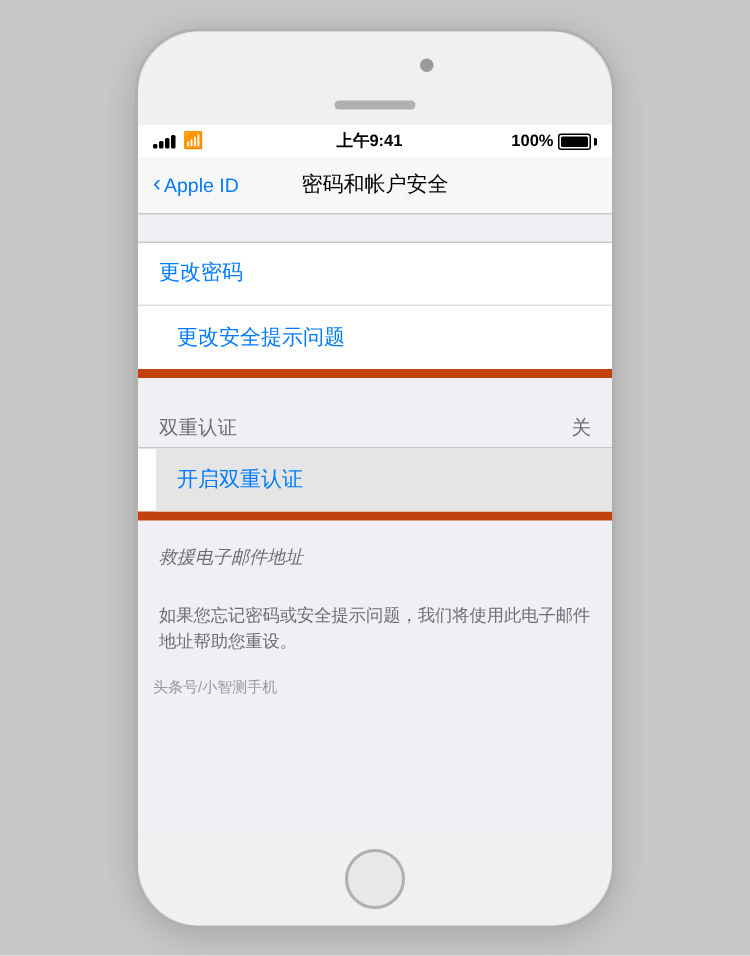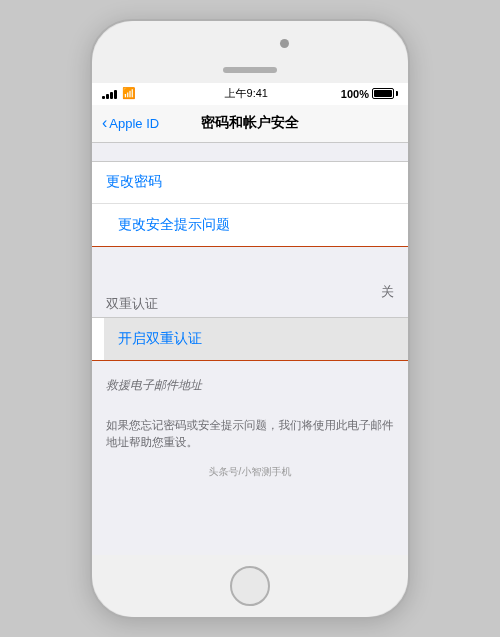--- a/index.html
+++ b/index.html
@@ -102,26 +102,26 @@
       width: 3px;
       background: #000;
       border-radius: 1px;
     }
     .wifi-icon {
       font-size: 11px;
       margin-left: 2px;
     }
     .status-center {
       font-size: 11px;
-      font-weight: 400;
+      font-weight: 700;
       margin-left: 16px;
     }
     .status-right {
       display: flex;
-      align-items: flex-start;
+      align-items: flex-end;
       gap: 3px;
       font-size: 11px;
     }
     .battery-box {
       display: flex;
       align-items: center;
       gap: 2px;
     }
     .battery-outline {
       width: 22px;
@@ -165,40 +165,40 @@
     }
     .back-chevron {
       font-size: 16px;
       margin-right: 2px;
     }
     .nav-title {
       position: absolute;
       left: 50%;
       transform: translateX(-50%);
       font-size: 14px;
-      font-weight: 700;
+      font-weight: 400;
       color: #000;
       white-space: nowrap;
     }
     
     .screen-content {
       flex: 1;
       overflow-y: auto;
       background: #efeff4;
     }
     .section-gap {
       height: 18px;
     }
     .section-gap-small {
       height: 10px;
     }
     .list-section {
       background: #fff;
       border-top: 1px solid #c8c8c8;
-      border-bottom: 1px solid #c2410c;
+      border-bottom: 6px solid #c2410c;
     }
     .list-item {
       display: flex;
       align-items: center;
       padding: 0 14px;
       height: 42px;
       border-bottom: 1px solid #e0e0e0;
     }
     .list-item:last-child {
       border-bottom: none;
@@ -213,21 +213,20 @@
       padding: 6px 14px 4px 14px;
       font-size: 12px;
       color: #6d6d72;
       display: flex;
       justify-content: space-between;
       align-items: center;
     }
     .section-header-title {
       font-size: 13px;
       color: #6d6d72;
-      margin-top: 24px;
     }
     .section-header-value {
       font-size: 13px;
       color: #6d6d72;
     }
     .highlighted-item {
       background: #e5e5e5;
       font-family: Liberation Mono, monospace;
     }
     .description-block {
@@ -315,21 +314,21 @@
 
       <div class="sub-section-header">
         <span>救援电子邮件地址</span>
       </div>
 
 
       <div class="description-block">
         <span>如果您忘记密码或安全提示问题，我们将使用此电子邮件地址帮助您重设。</span>
       </div>
 
-      <div style="text-align:center; padding: 6px 10px 0 10px; font-size: 10px; color: #999;">
+      <div style="text-align:left; padding: 6px 10px 0 10px; font-size: 10px; color: #999;">
         <span>头条号/小智测手机</span>
       </div>
     </div>
   </div>
 
   <div class="phone-bottom-bar">
     <div class="home-button"></div>
   </div>
 </div>
 

